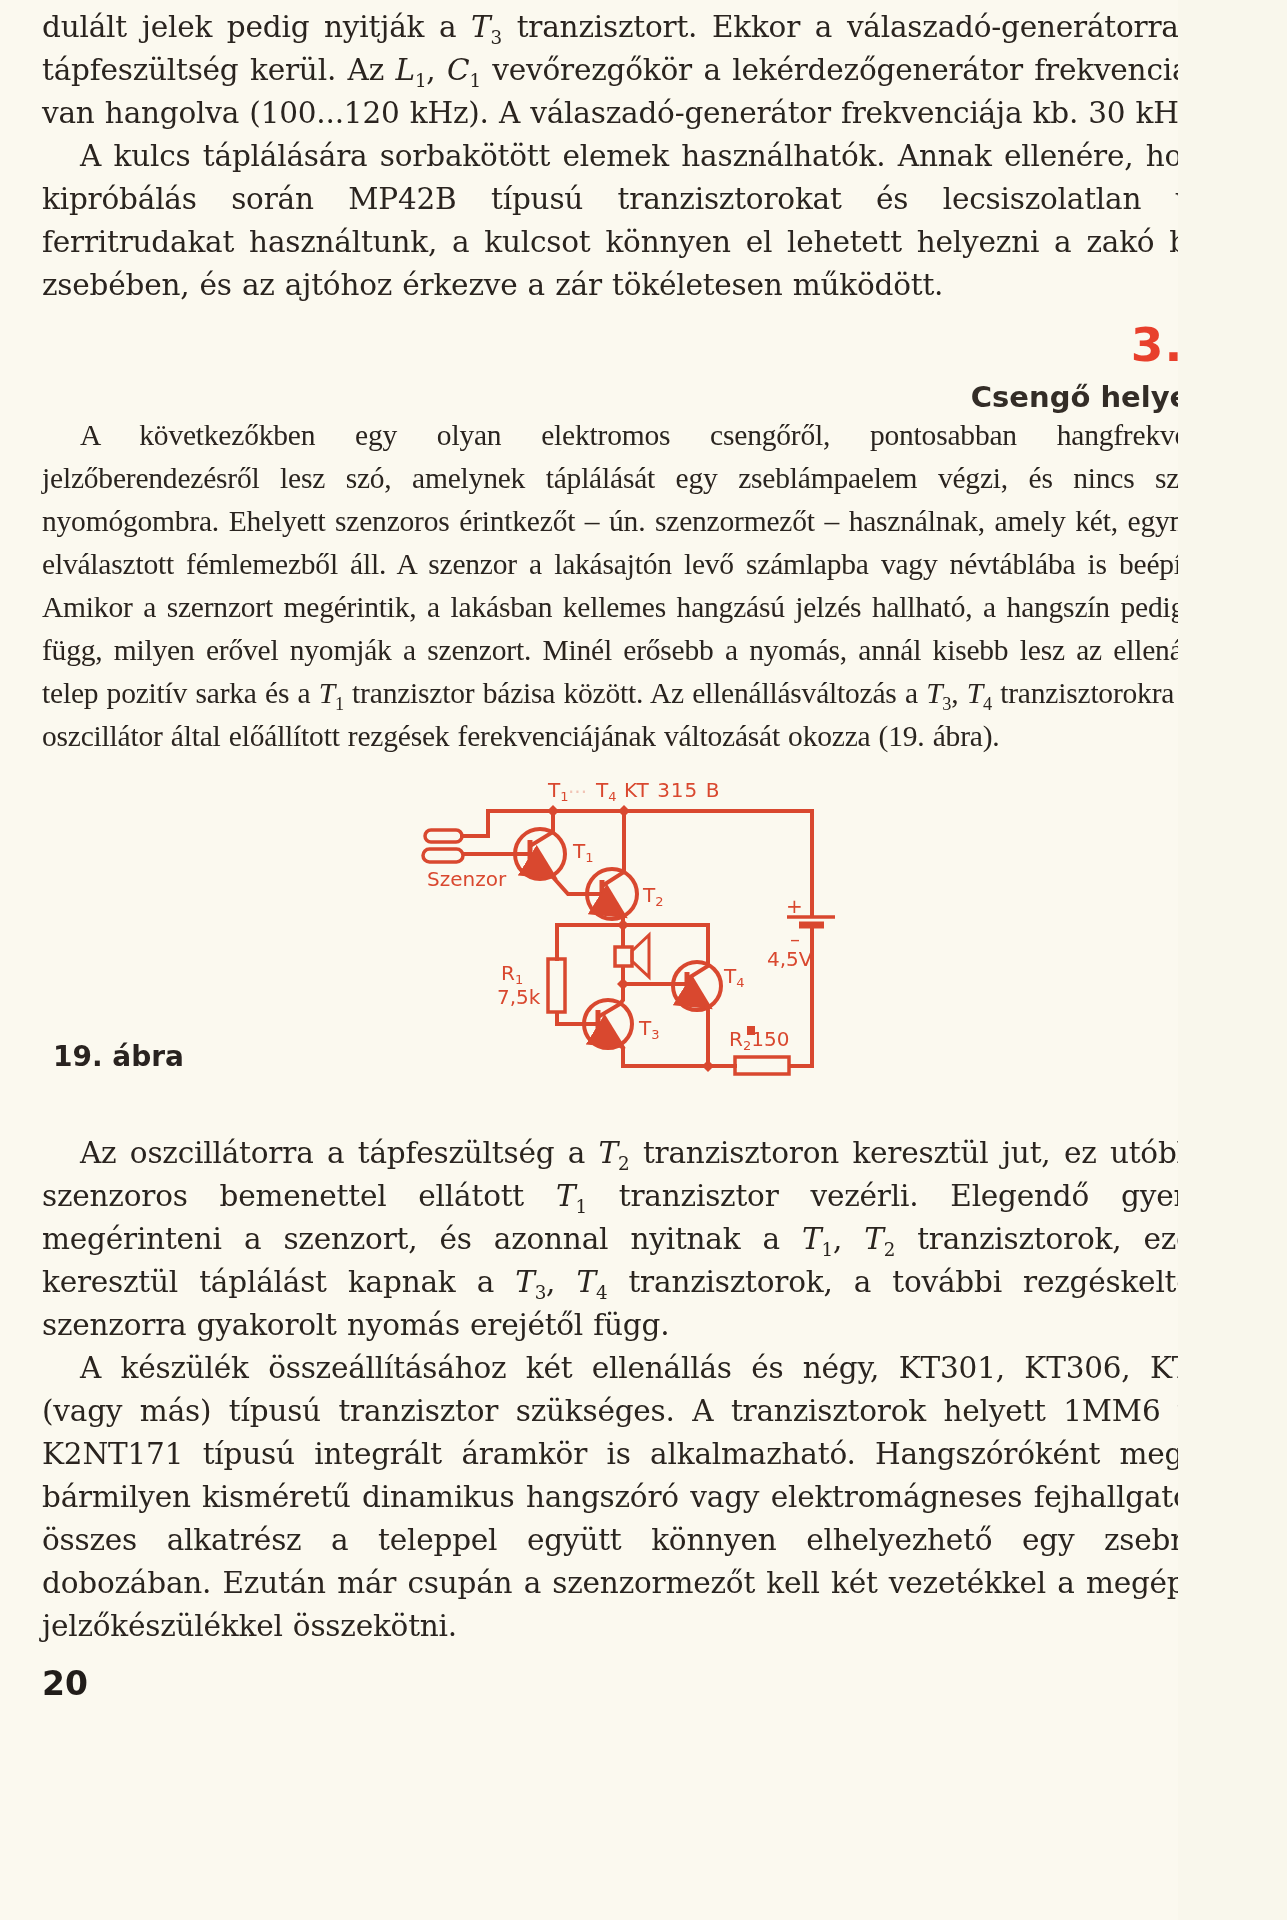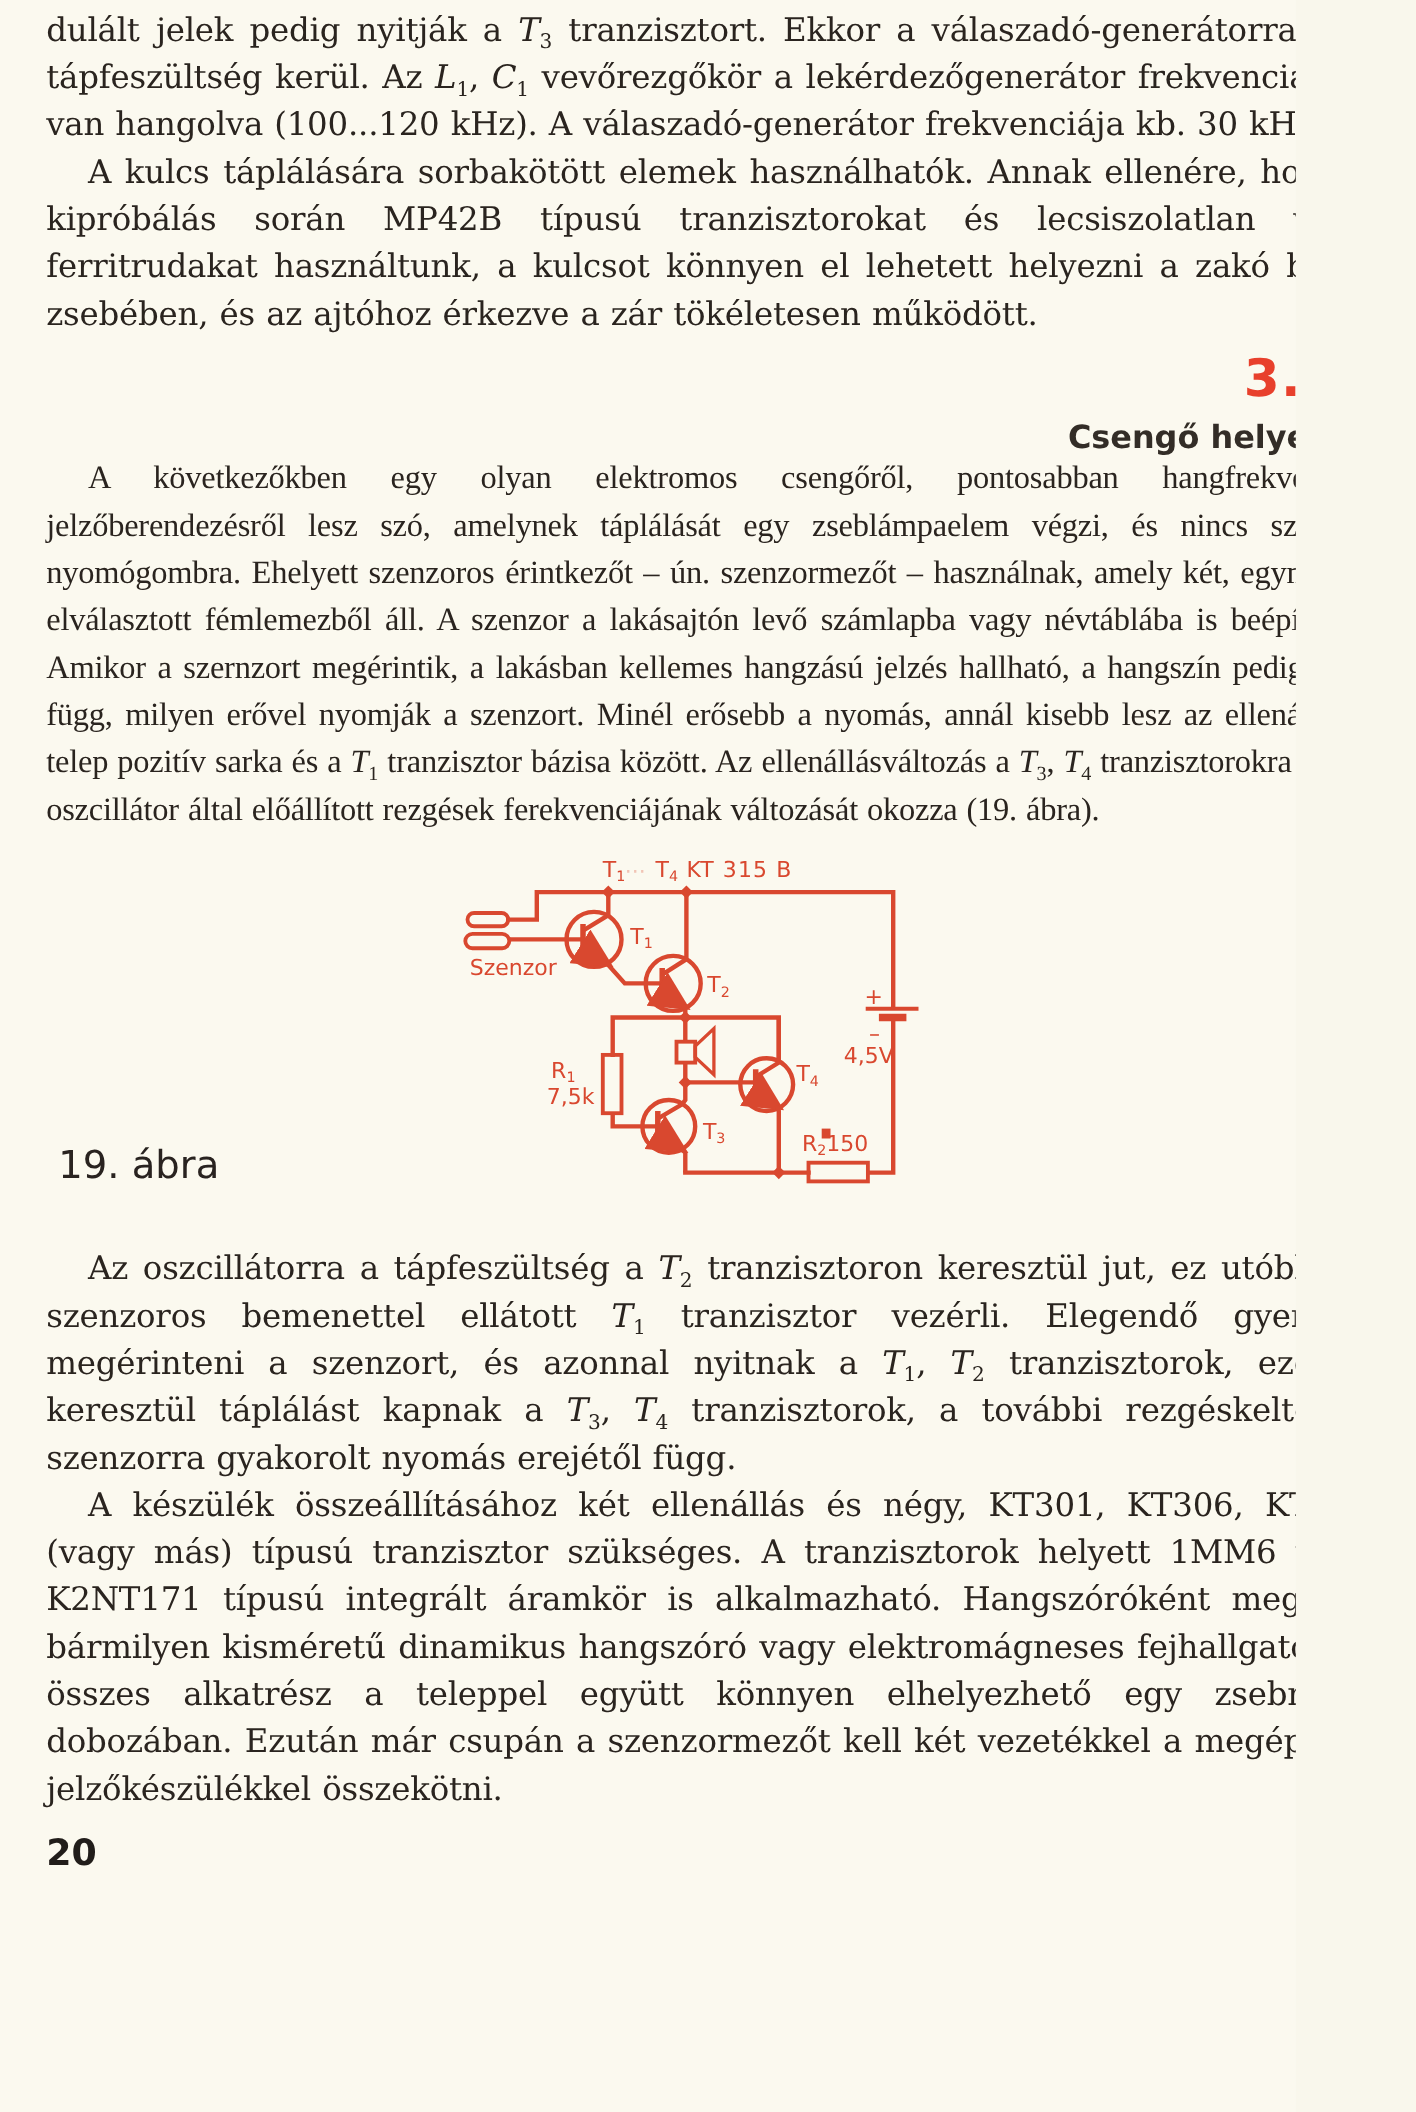--- a/index.html
+++ b/index.html
@@ -54,22 +54,22 @@
     position: relative;
     height: 310px;
     margin: 16px 0 48px 0;
   }
   .figure svg { position: absolute; left: 363px; top: 0; }
   .fig-caption {
     position: absolute;
     left: 11px;
     top: 266px;
     font-family: "DejaVu Sans", sans-serif;
-    font-weight: normal;
-    font-size: 35px;
+    font-weight: bold;
+    font-size: 28px;
     color: #292320;
   }
   .page-num {
     margin-top: 16px;
     font-family: "DejaVu Sans", sans-serif;
     font-weight: bold;
     font-size: 33px;
     color: #211d1a;
   }
   svg text {

